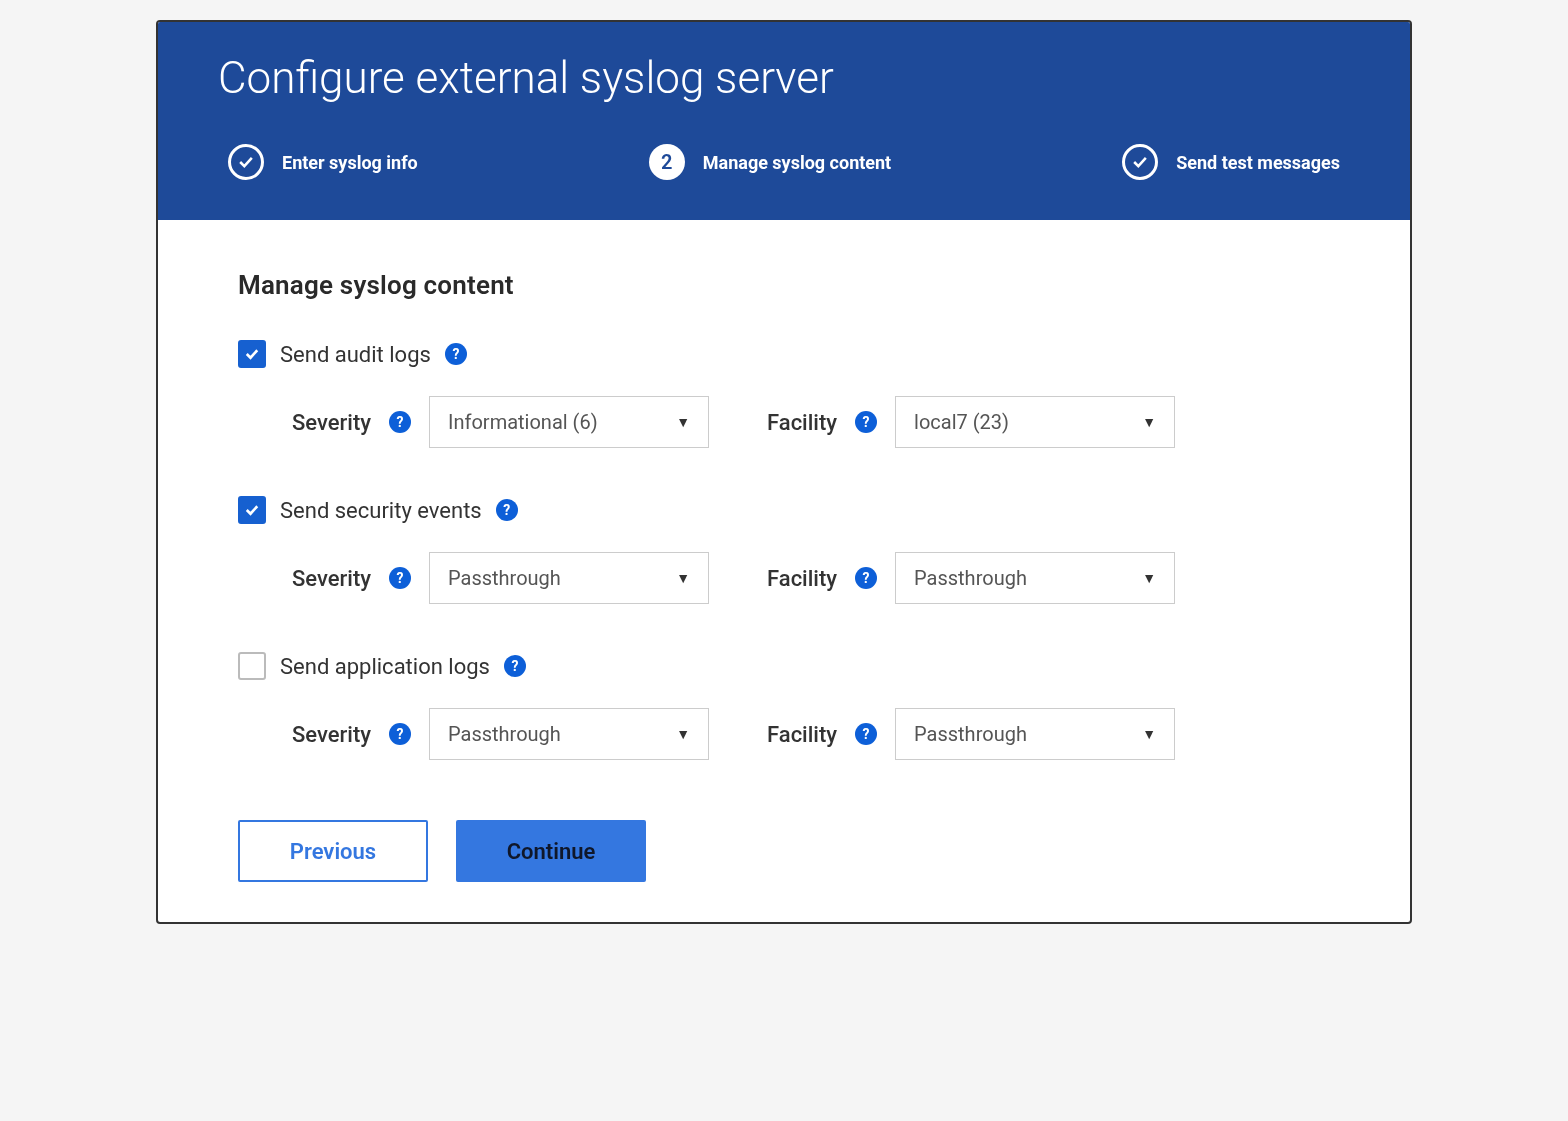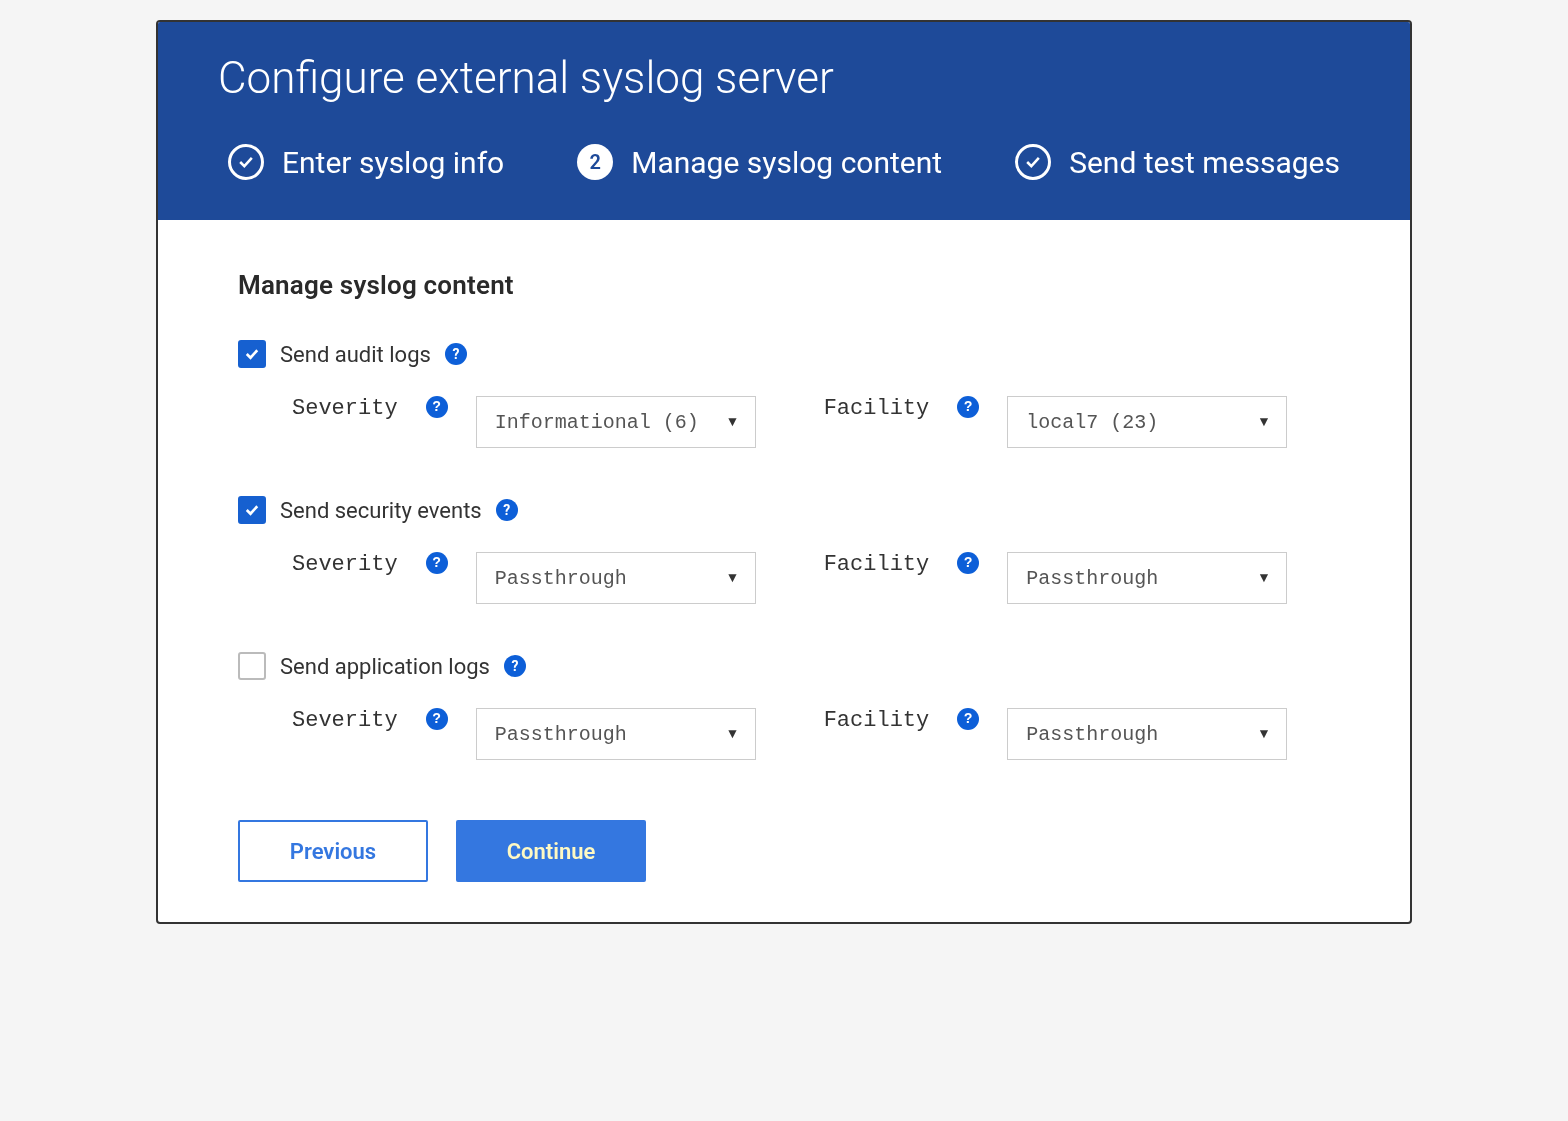--- a/index.html
+++ b/index.html
@@ -61,22 +61,22 @@
     stroke-width: 3;
     fill: none;
   }
   .step-icon.num {
     background: #fff;
     color: #1e4a99;
     font-weight: 600;
     font-size: 20px;
   }
   .step-label {
-    font-size: 30px;
-    font-weight: 400;
+    font-size: 18px;
+    font-weight: 700;
     text-align: center;
   }
   .content {
     padding: 50px 80px 40px 80px;
   }
   .section-title {
     font-size: 26px;
     font-weight: 600;
     color: #2a2a2a;
     margin-bottom: 40px;
@@ -122,24 +122,24 @@
     color: #fff;
     display: inline-flex;
     align-items: center;
     justify-content: center;
     font-size: 14px;
     font-weight: 700;
     cursor: pointer;
   }
   .fields-row {
     display: flex;
-    gap: 28px;
+    align-items: center;
+    gap: 18px;
     padding-left: 54px;
     margin-bottom: 48px;
-    font-family: Liberation Mono, monospace;
   }
   .field-label {
     font-size: 22px;
     color: #333;
     font-weight: 500;
   }
   .select-box {
     width: 280px;
     height: 52px;
     border: 1px solid #ccc;
@@ -173,21 +173,21 @@
     cursor: pointer;
     border-radius: 2px;
   }
   .btn-secondary {
     background: #fff;
     color: #3477e0;
     border: 2px solid #3477e0;
   }
   .btn-primary {
     background: #3477e0;
-    color: #fef9c3;
+    color: #0f172a;
     border: 2px solid #3477e0;
   }
   .facility-spacer {
     margin-left: 40px;
   }
 </style>
 </head>
 <body>
 
 <div class="window">

